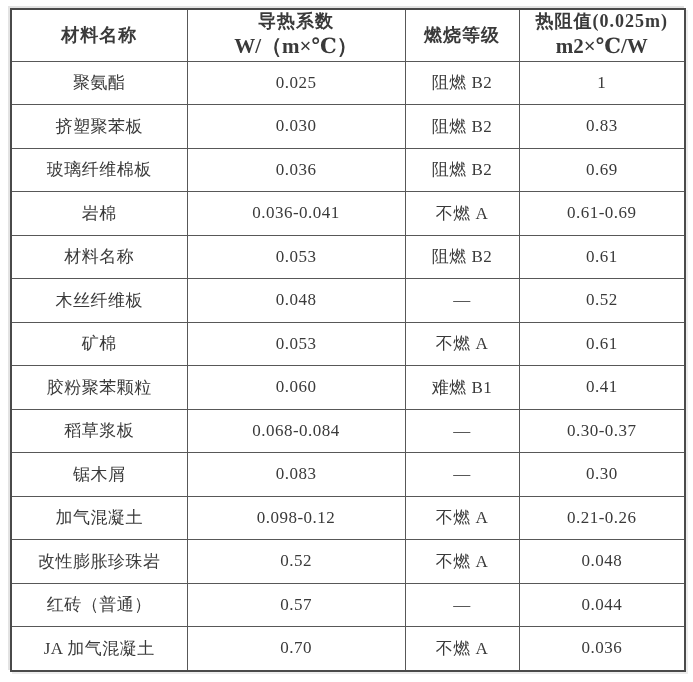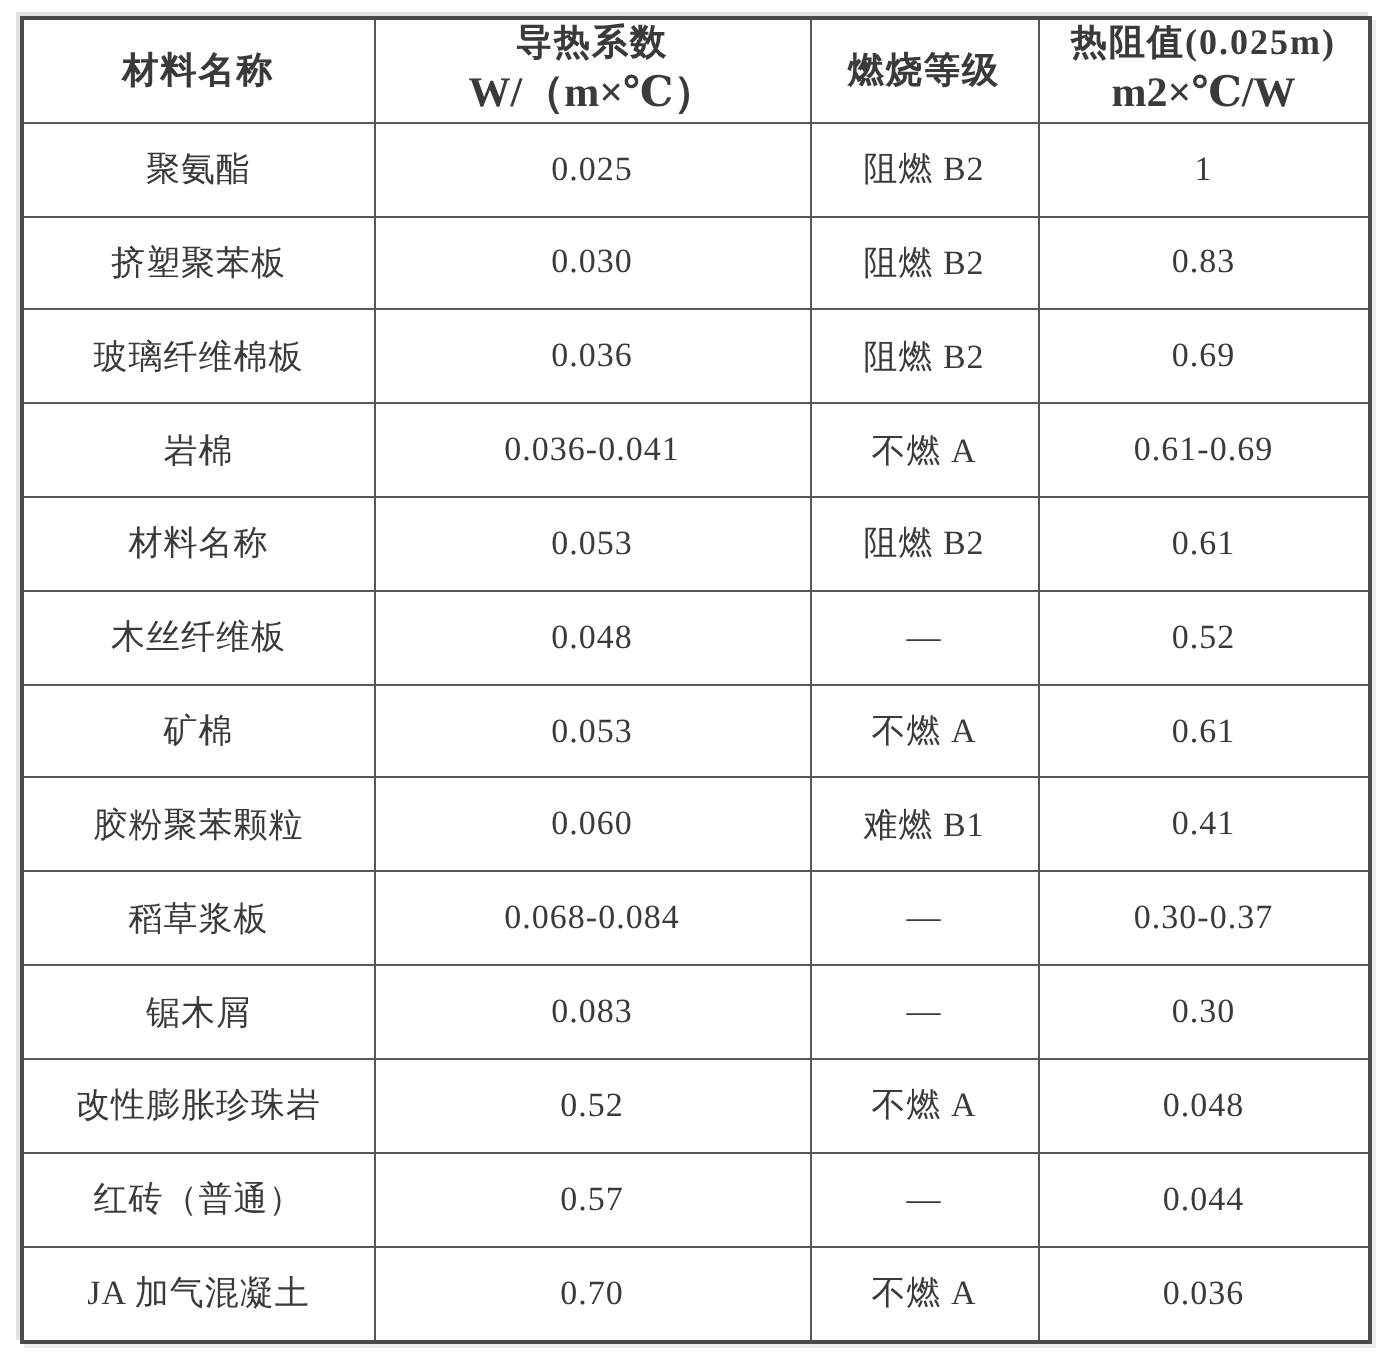--- a/index.html
+++ b/index.html
@@ -151,20 +151,26 @@
       <td>0.30-0.37</td>
     </tr>
 
     <tr>
       <td>锯木屑</td>
       <td>0.083</td>
       <td>—</td>
       <td>0.30</td>
     </tr>
 
+    <tr>
+      <td>加气混凝土</td>
+      <td>0.098-0.12</td>
+      <td>不燃 A</td>
+      <td>0.21-0.26</td>
+    </tr>
 
     <tr>
       <td>改性膨胀珍珠岩</td>
       <td>0.52</td>
       <td>不燃 A</td>
       <td>0.048</td>
     </tr>
 
     <tr>
       <td>红砖（普通）</td>

